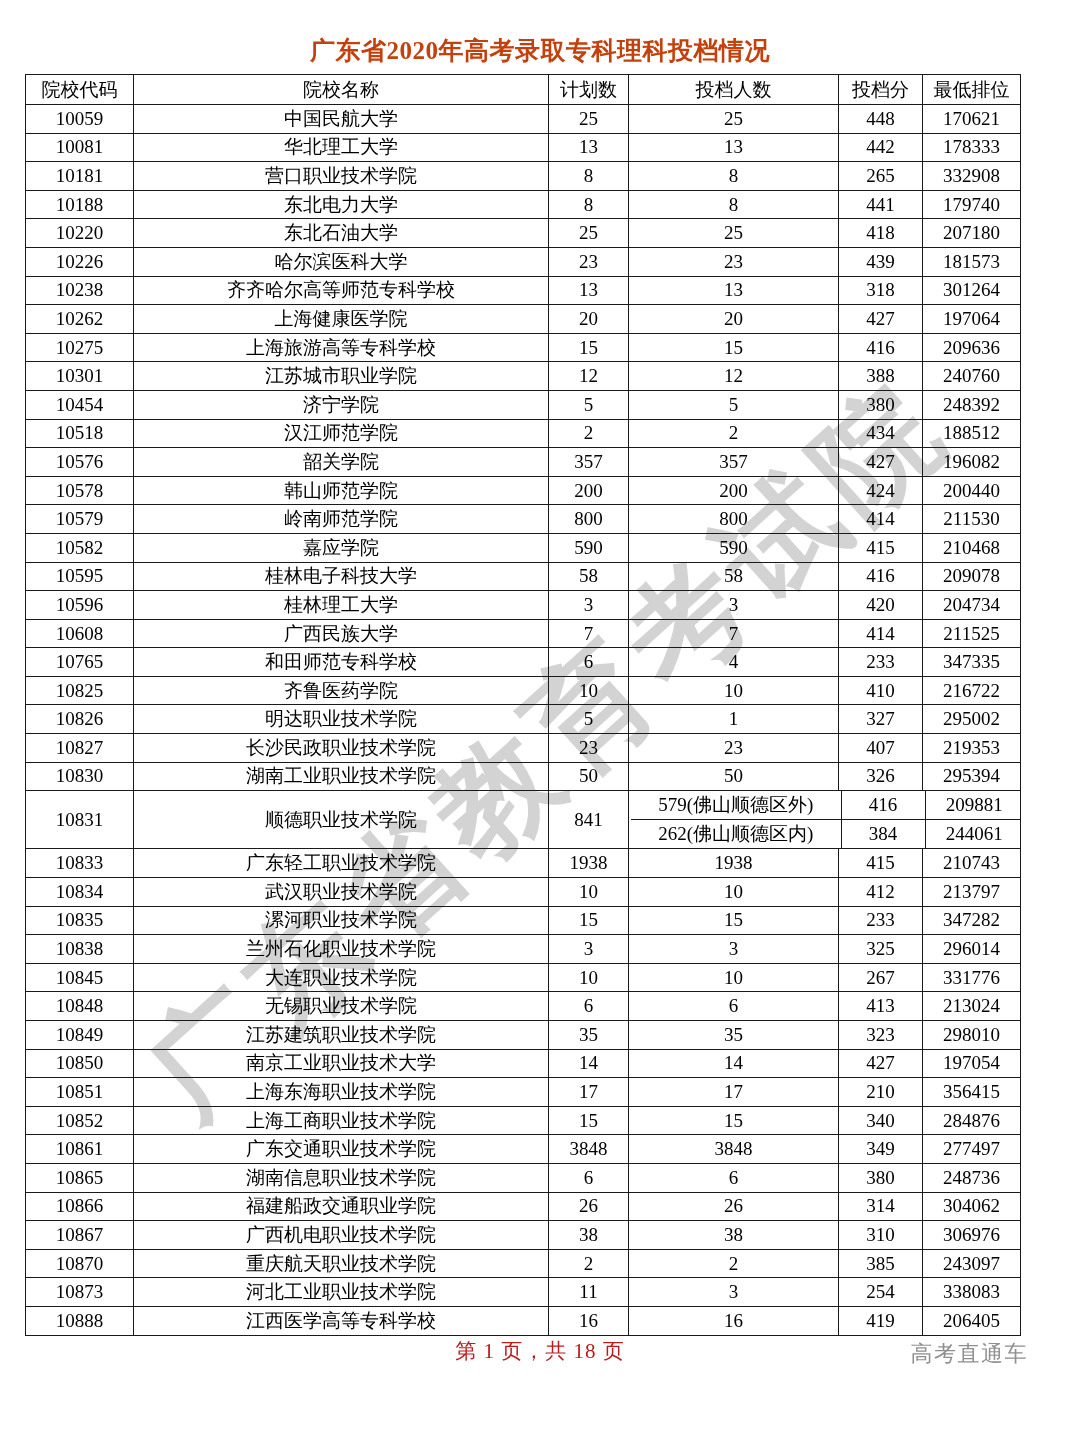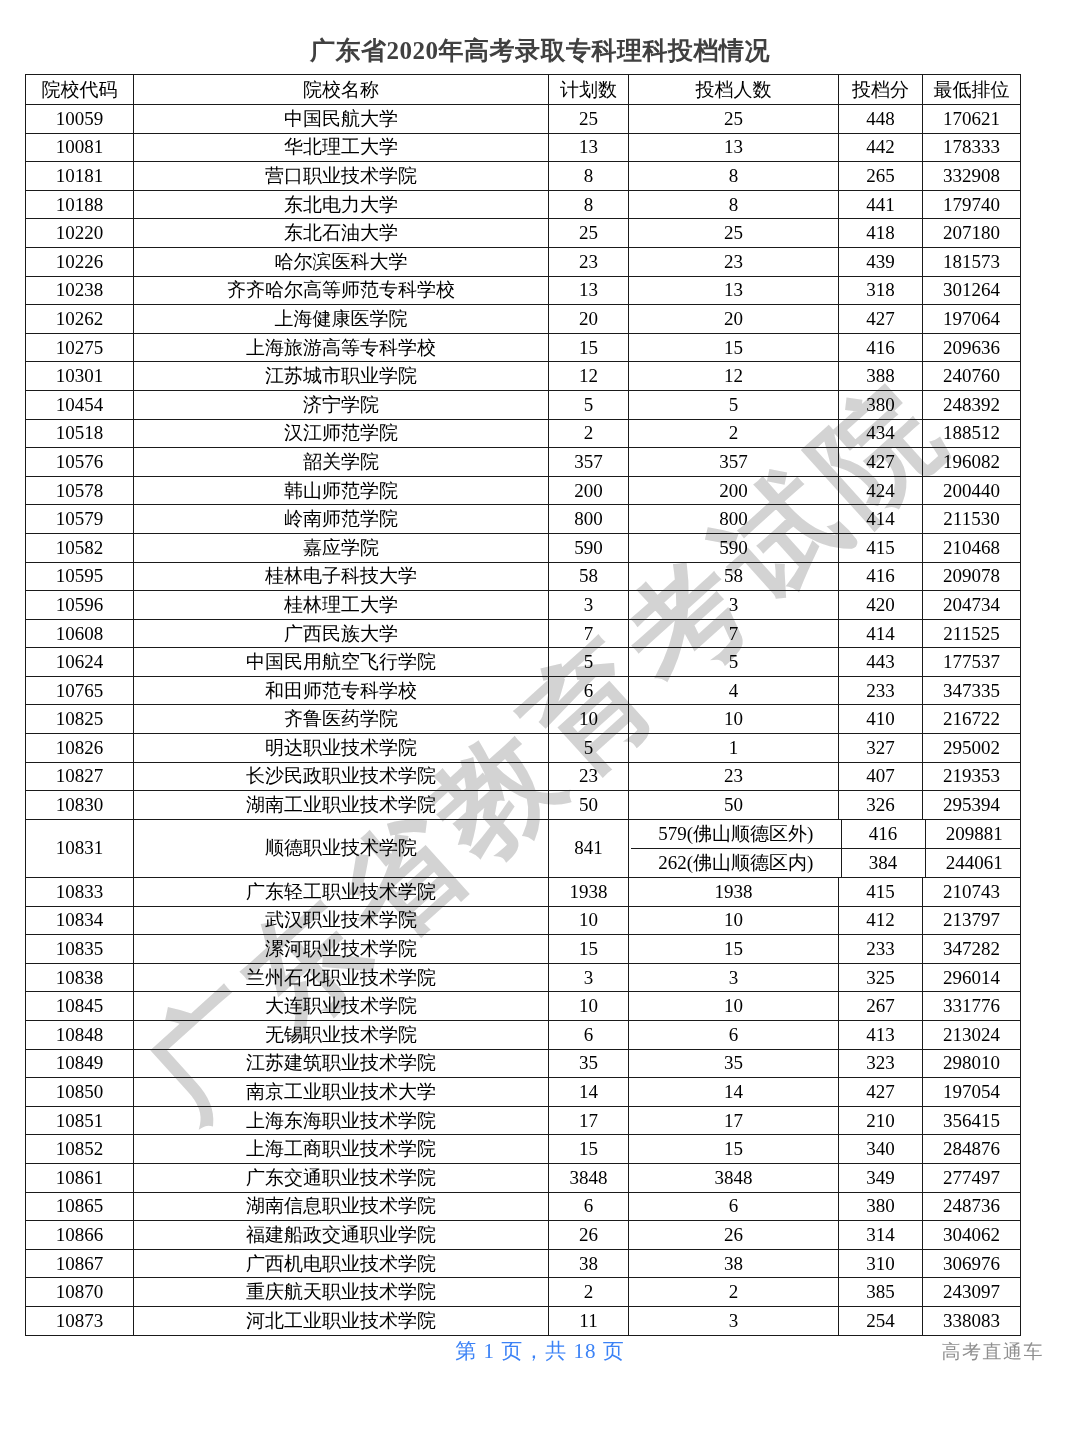--- a/index.html
+++ b/index.html
@@ -45,21 +45,21 @@
   
   #title {
     position: relative;
     z-index: 10;
     text-align: center;
     font-size: 25px;
     font-weight: 700;
     letter-spacing: .5px;
     padding-top: 34px;
     padding-bottom: 7px;
-    color: #404040;
+    color: #c2410c;
   }
 
   
   #table-wrap {
     position: relative;
     z-index: 10;
     margin: 0 25px 0 25px;
     width: 995px;
   }
   table.grid {
@@ -127,28 +127,28 @@
     width: 1080px;
     height: 120px;
     z-index: 10;
   }
   #page-number {
     position: absolute;
     left: 0; right: 0;
     top: 28px;
     text-align: center;
     font-size: 21px;
-    color: #3b82f6;
+    color: #b91c1c;
     letter-spacing: 1px;
   }
   #brand-watermark {
     position: absolute;
-    right: 36px;
+    right: 52px;
     top: 30px;
-    font-size: 19px;
+    font-size: 22px;
     color: #8f8f8f;
     letter-spacing: 1.5px;
     font-family: "Liberation Sans", "DejaVu Sans", sans-serif;
   }
 </style>
 </head>
 <body>
 
 <div id="page">
 
@@ -321,28 +321,20 @@
             <td>420</td>
             <td>204734</td>
           </tr>
           <tr>
             <td>10608</td>
             <td>广西民族大学</td>
             <td>7</td>
             <td>7</td>
             <td>414</td>
             <td>211525</td>
-          </tr>
-          <tr>
-            <td>10624</td>
-            <td>中国民用航空飞行学院</td>
-            <td>5</td>
-            <td>5</td>
-            <td>443</td>
-            <td>177537</td>
           </tr>
           <tr>
             <td>10765</td>
             <td>和田师范专科学校</td>
             <td>6</td>
             <td>4</td>
             <td>233</td>
             <td>347335</td>
           </tr>
           <tr>
@@ -524,20 +516,28 @@
             <td>243097</td>
           </tr>
           <tr>
             <td>10873</td>
             <td>河北工业职业技术学院</td>
             <td>11</td>
             <td>3</td>
             <td>254</td>
             <td>338083</td>
           </tr>
+          <tr>
+            <td>10888</td>
+            <td>江西医学高等专科学校</td>
+            <td>16</td>
+            <td>16</td>
+            <td>419</td>
+            <td>206405</td>
+          </tr>
         </tbody>
     </table>
   </div>
 
   <div id="footer">
     <div id="page-number">第 1 页，共 18 页</div>
     <div id="brand-watermark">高考直通车</div>
   </div>
 
 </div>

